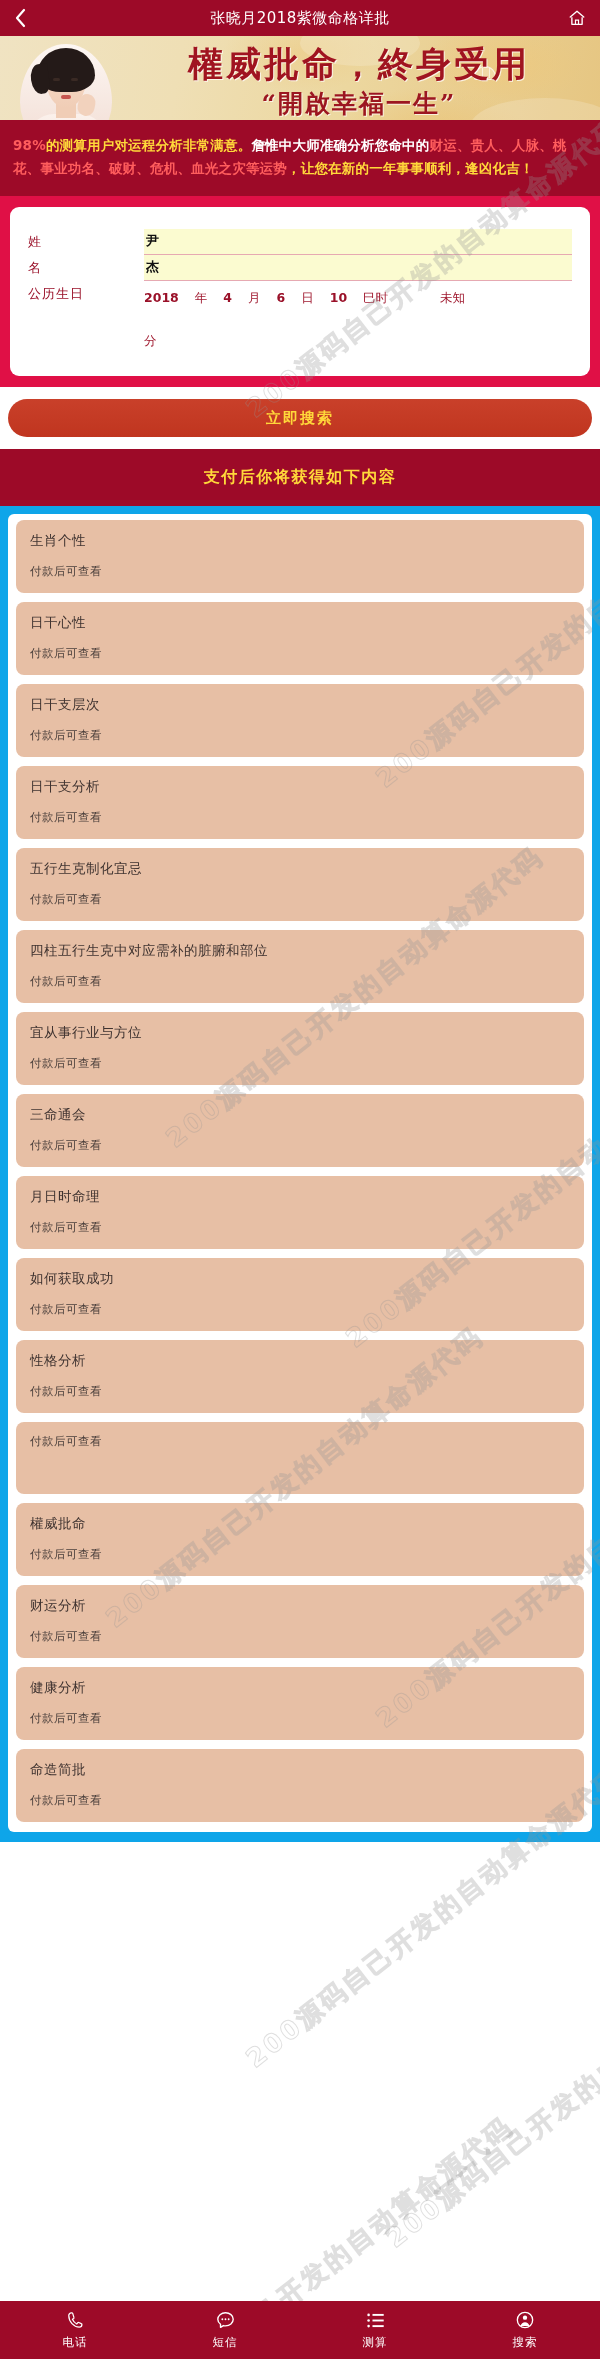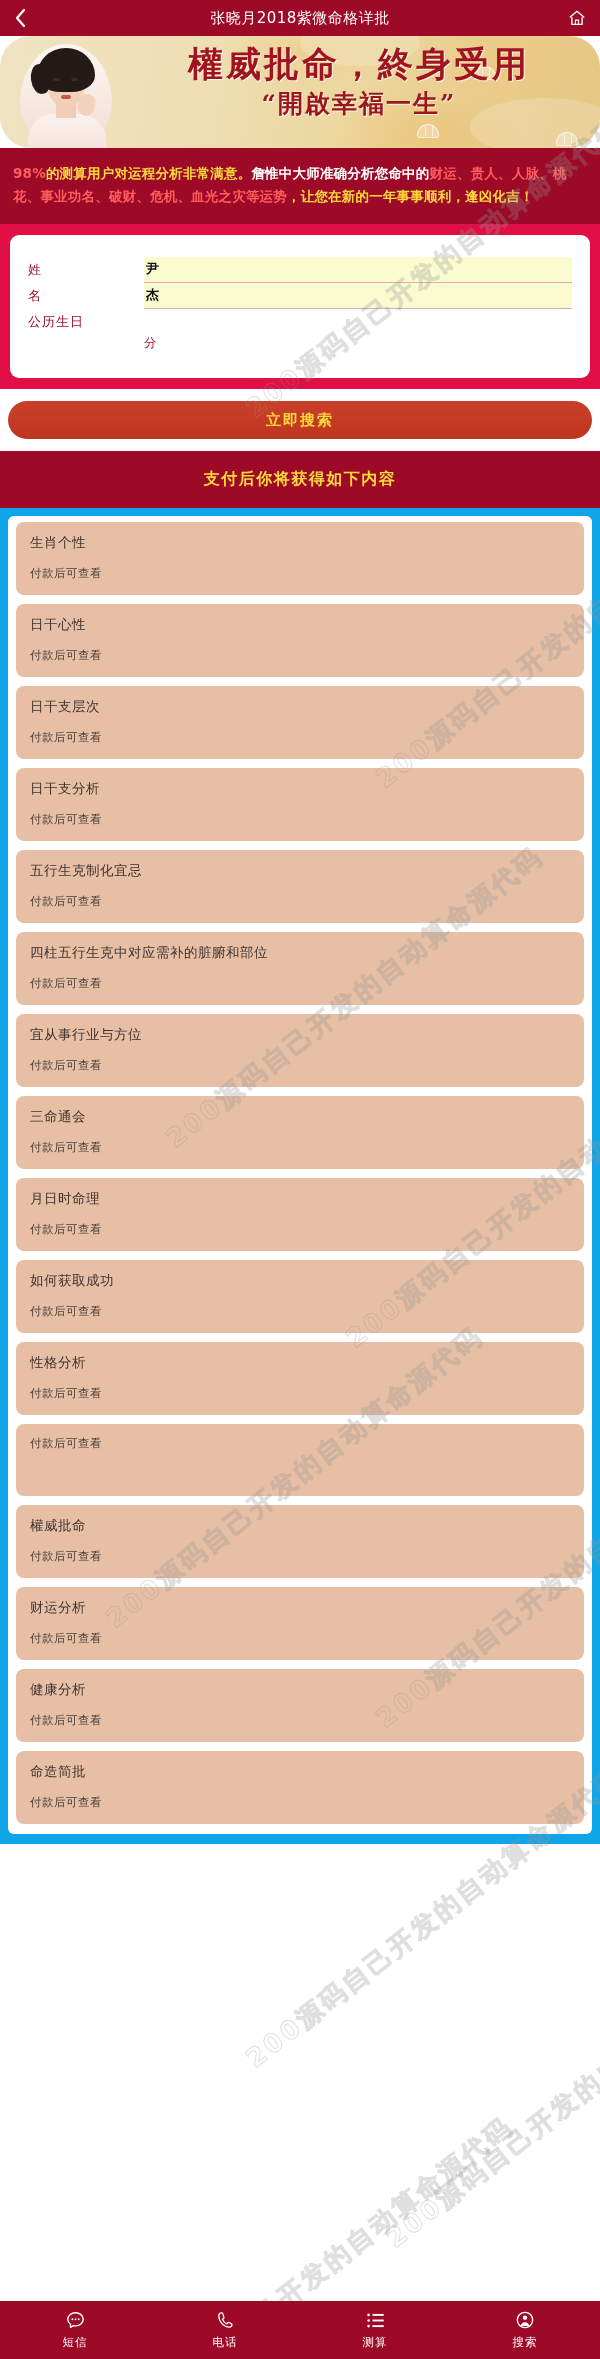--- a/index.html
+++ b/index.html
@@ -34,29 +34,28 @@
     font-size: 15px;
     letter-spacing: 0.5px;
     line-height: 36px;
     font-weight: 500;
   }
   .back-icon { position: relative; z-index: 2; color:#fff; display:flex; align-items:center; }
   .home-icon { position: relative; z-index: 2; color:#fff; display:flex; align-items:center; }
 
   
   .hero {
-    height: 112px;
+    height: 84px;
     position: relative;
     overflow: hidden;
     background:
       radial-gradient(ellipse 120px 60px at 500px 30px, rgba(240,200,120,0.55), rgba(240,200,120,0) 70%),
       radial-gradient(ellipse 140px 70px at 430px 100px, rgba(235,190,105,0.55), rgba(235,190,105,0) 70%),
       radial-gradient(ellipse 110px 55px at 300px 18px, rgba(236,196,118,0.40), rgba(236,196,118,0) 70%),
       linear-gradient(100deg, #f0e3c2 0%, #efdfb5 30%, #ecd79f 58%, #e9ce91 78%, #e6c682 100%);
-    border-radius: 31px;
   }
   .hero-cloud {
     position: absolute;
     border-radius: 50%;
     background: rgba(255,255,255,0.18);
   }
   .hero-fan {
     position: absolute;
     width: 22px; height: 14px;
     border: 1.5px solid rgba(255,255,255,0.65);
@@ -394,20 +393,31 @@
       <div class="form-row">
         <div class="form-label">名</div>
         <div class="form-field">
           <input class="txt-input" type="text" value="杰" style="">
         </div>
       </div>
 
       <div class="form-row">
         <div class="form-label">公历生日</div>
         <div class="form-field">
+          <div class="date-line">
+            <span class="date-seg"><span class="num">2018</span></span>
+            <span class="date-seg">年</span>
+            <span class="date-seg"><span class="num">4</span></span>
+            <span class="date-seg">月</span>
+            <span class="date-seg"><span class="num">6</span></span>
+            <span class="date-seg">日</span>
+            <span class="date-seg"><span class="num">10</span></span>
+            <span class="date-seg">巳时</span>
+            <span class="date-unknown">未知</span>
+          </div>
           <div class="min-line">分</div>
         </div>
       </div>
 
     </div>
   </div>
 
   <div class="submit-wrap">
     <button class="submit-btn">立即搜索</button>
   </div>
@@ -492,36 +502,36 @@
       <div class="wm" style="left: 60px; top: 1460px;">200源码自己开发的自动算命源代码</div>
       <div class="wm" style="left: 330px; top: 1560px;">200源码自己开发的自动算命源代码</div>
       <div class="wm" style="left: 200px; top: 1900px;">200源码自己开发的自动算命源代码</div>
       <div class="wm" style="left: 340px; top: 2080px;">200源码自己开发的自动算命源代码</div>
       <div class="wm" style="left: 90px; top: 2250px;">200源码自己开发的自动算命源代码</div>
     </div>
 
   <div class="bottom-nav" id="bottom-nav">
       <div class="nav-item">
         <div class="nav-ico">
+          <svg width="20" height="20" viewBox="0 0 24 24" fill="none">
+            <path d="M7.5 3.5c-1.6 0-3 1.5-3 3.2 0 7.2 6.1 13.8 12.6 13.8 1.7 0 3.2-1.5 3.2-3.1 0-.5-.3-.9-.8-1.1l-3-1.3c-.5-.2-1 0-1.3.4l-1 1.4c-2.3-1.1-4.3-3.2-5.3-5.6l1.4-1c.4-.3.6-.8.4-1.3L9.3 4.3c-.2-.5-.6-.8-1.1-.8z" stroke="#fff" stroke-width="1.5" stroke-linejoin="round"></path>
+          </svg>
+        </div>
+        <div class="nav-label">电话</div>
+      </div>
+      <div class="nav-item">
+        <div class="nav-ico">
           <svg width="21" height="21" viewBox="0 0 24 24" fill="none">
             <path d="M12 3.2c-4.9 0-8.8 3.3-8.8 7.4 0 2.3 1.2 4.3 3.1 5.7v3.5l3.3-2a11 11 0 0 0 2.4.3c4.9 0 8.8-3.3 8.8-7.5S16.9 3.2 12 3.2z" stroke="#fff" stroke-width="1.6" stroke-linejoin="round"></path>
             <circle cx="8.4" cy="10.6" r="1.05" fill="#fff"></circle>
             <circle cx="12" cy="10.6" r="1.05" fill="#fff"></circle>
             <circle cx="15.6" cy="10.6" r="1.05" fill="#fff"></circle>
           </svg>
         </div>
         <div class="nav-label">短信</div>
-      </div>
-      <div class="nav-item">
-        <div class="nav-ico">
-          <svg width="20" height="20" viewBox="0 0 24 24" fill="none">
-            <path d="M7.5 3.5c-1.6 0-3 1.5-3 3.2 0 7.2 6.1 13.8 12.6 13.8 1.7 0 3.2-1.5 3.2-3.1 0-.5-.3-.9-.8-1.1l-3-1.3c-.5-.2-1 0-1.3.4l-1 1.4c-2.3-1.1-4.3-3.2-5.3-5.6l1.4-1c.4-.3.6-.8.4-1.3L9.3 4.3c-.2-.5-.6-.8-1.1-.8z" stroke="#fff" stroke-width="1.5" stroke-linejoin="round"></path>
-          </svg>
-        </div>
-        <div class="nav-label">电话</div>
       </div>
       <div class="nav-item">
         <div class="nav-ico">
           <svg width="21" height="19" viewBox="0 0 24 22" fill="none">
             <circle cx="4" cy="4.5" r="1.5" fill="#fff"></circle>
             <circle cx="4" cy="11" r="1.5" fill="#fff"></circle>
             <circle cx="4" cy="17.5" r="1.5" fill="#fff"></circle>
             <rect x="8.5" y="3.4" width="13" height="2.2" fill="#fff"></rect>
             <rect x="8.5" y="9.9" width="13" height="2.2" fill="#fff"></rect>
             <rect x="8.5" y="16.4" width="13" height="2.2" fill="#fff"></rect>

